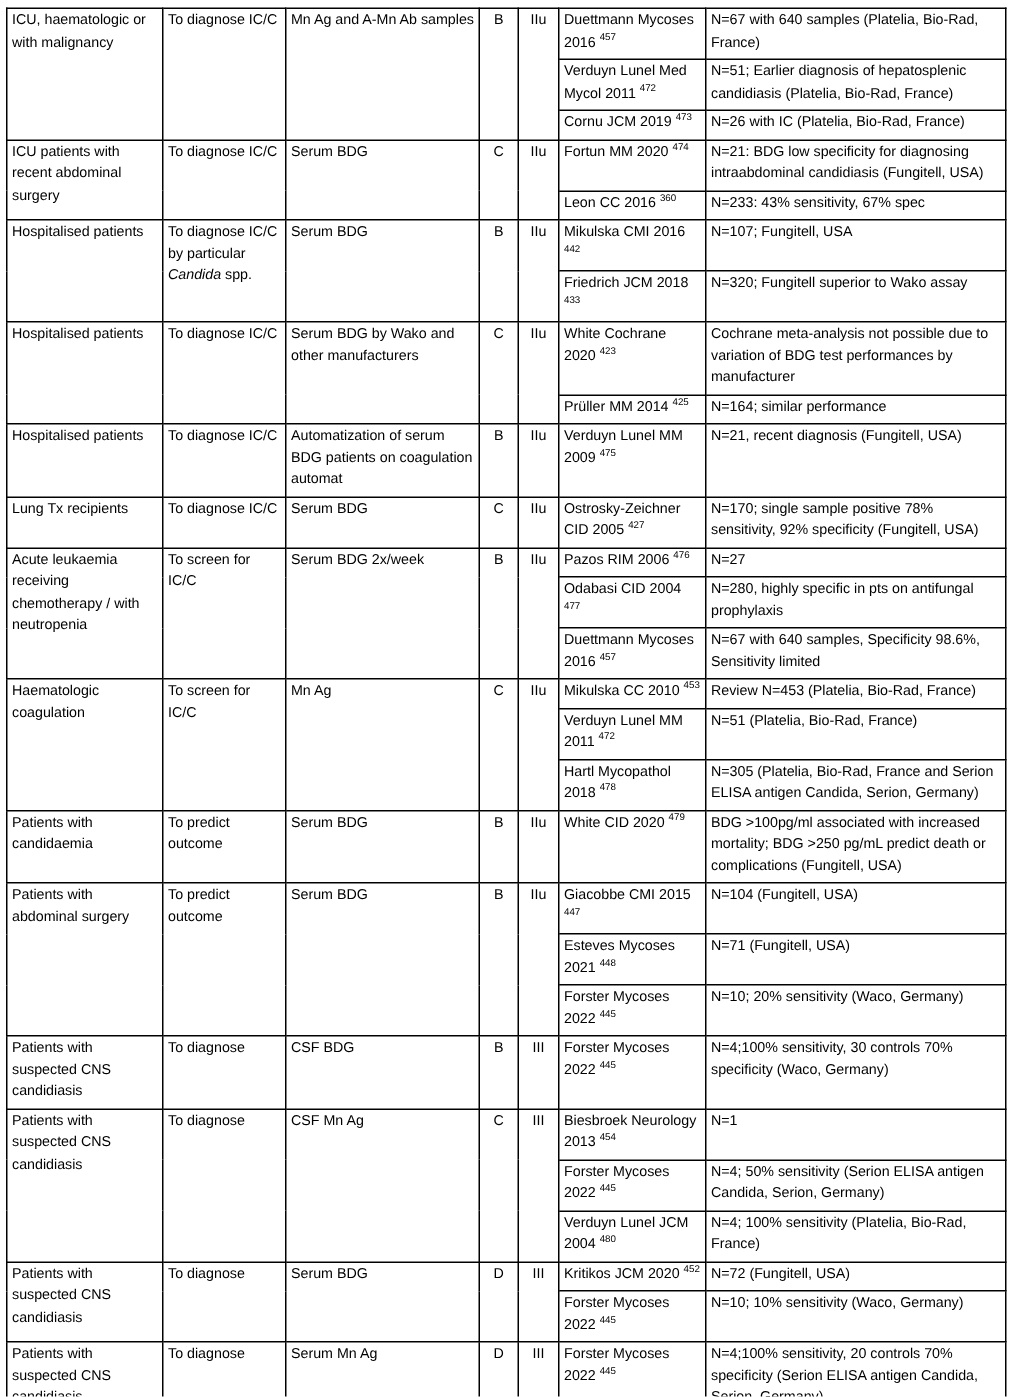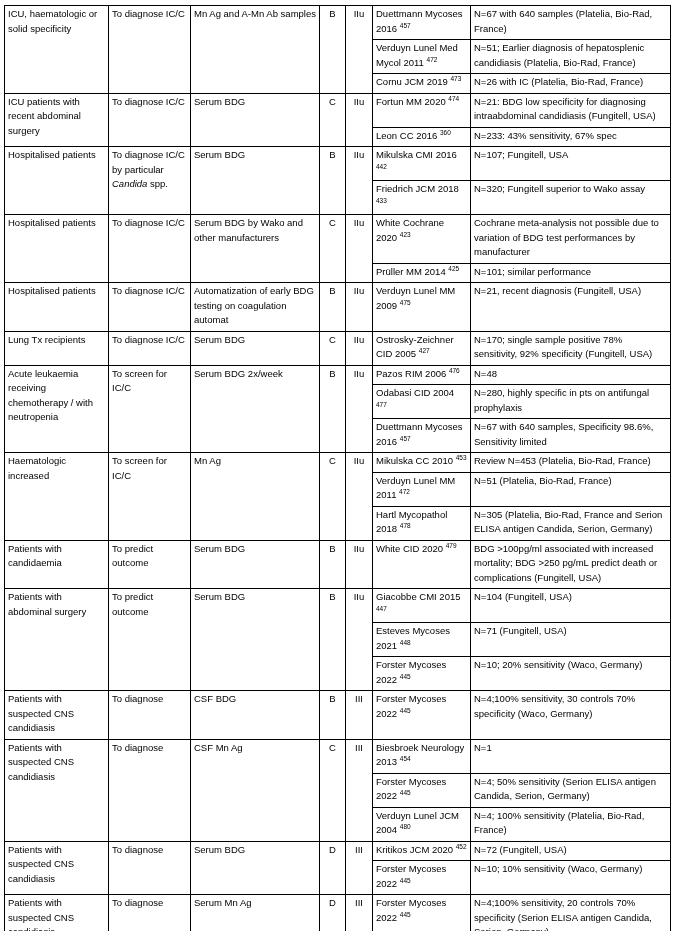--- a/index.html
+++ b/index.html
@@ -30,21 +30,21 @@
     <col style="width:104px">
       <col style="width:82px">
       <col style="width:129px">
     <col style="width:26px">
       <col style="width:27px">
       <col style="width:98px">
       <col style="width:200px">
   </colgroup>
   <tbody id="evidence-body">
       <tr>
-        <td rowspan="3">ICU, haematologic or solid specificity</td>
+        <td rowspan="3">ICU, haematologic or with malignancy</td>
         <td rowspan="3">To diagnose IC/C</td>
         <td rowspan="3">Mn Ag and A-Mn Ab samples</td>
         <td rowspan="3" class="center">B</td>
         <td rowspan="3" class="center">IIu</td>
         <td>Duettmann Mycoses 2016 <sup>457</sup></td>
         <td>N=67 with 640 samples (Platelia, Bio-Rad, France)</td>
       </tr>
       <tr>
         <td>Verduyn Lunel Med Mycol 2011 <sup>472</sup></td>
         <td>N=51; Earlier diagnosis of hepatosplenic candidiasis (Platelia, Bio-Rad, France)</td>
@@ -83,26 +83,26 @@
         <td rowspan="2">Hospitalised patients</td>
         <td rowspan="2">To diagnose IC/C</td>
         <td rowspan="2">Serum BDG by Wako and other manufacturers</td>
         <td rowspan="2" class="center">C</td>
         <td rowspan="2" class="center">IIu</td>
         <td>White Cochrane 2020 <sup>423</sup></td>
         <td>Cochrane meta-analysis not possible due to variation of BDG test performances by manufacturer</td>
       </tr>
       <tr>
         <td>Prüller MM 2014 <sup>425</sup></td>
-        <td>N=101; similar performance</td>
+        <td>N=164; similar performance</td>
       </tr>
       <tr>
         <td>Hospitalised patients</td>
         <td>To diagnose IC/C</td>
-        <td>Automatization of early BDG testing on coagulation automat</td>
+        <td>Automatization of serum BDG patients on coagulation automat</td>
         <td class="center">B</td>
         <td class="center">IIu</td>
         <td>Verduyn Lunel MM 2009 <sup>475</sup></td>
         <td>N=21, recent diagnosis (Fungitell, USA)</td>
       </tr>
       <tr>
         <td>Lung Tx recipients</td>
         <td>To diagnose IC/C</td>
         <td>Serum BDG</td>
         <td class="center">C</td>
@@ -110,32 +110,32 @@
         <td>Ostrosky-Zeichner CID 2005 <sup>427</sup></td>
         <td>N=170; single sample positive 78% sensitivity, 92% specificity (Fungitell, USA)</td>
       </tr>
       <tr>
         <td rowspan="3">Acute leukaemia receiving chemotherapy / with neutropenia</td>
         <td rowspan="3">To screen for IC/C</td>
         <td rowspan="3">Serum BDG 2x/week</td>
         <td rowspan="3" class="center">B</td>
         <td rowspan="3" class="center">IIu</td>
         <td>Pazos RIM 2006 <sup>476</sup></td>
-        <td>N=48</td>
+        <td>N=27</td>
       </tr>
       <tr>
         <td>Odabasi CID 2004 <sup>477</sup></td>
         <td>N=280, highly specific in pts on antifungal prophylaxis</td>
       </tr>
       <tr>
         <td>Duettmann Mycoses 2016 <sup>457</sup></td>
         <td>N=67 with 640 samples, Specificity 98.6%, Sensitivity limited</td>
       </tr>
       <tr>
-        <td rowspan="3">Haematologic increased</td>
+        <td rowspan="3">Haematologic coagulation</td>
         <td rowspan="3">To screen for IC/C</td>
         <td rowspan="3">Mn Ag</td>
         <td rowspan="3" class="center">C</td>
         <td rowspan="3" class="center">IIu</td>
         <td>Mikulska CC 2010 <sup>453</sup></td>
         <td>Review N=453 (Platelia, Bio-Rad, France)</td>
       </tr>
       <tr>
         <td>Verduyn Lunel MM 2011 <sup>472</sup></td>
         <td>N=51 (Platelia, Bio-Rad, France)</td>

